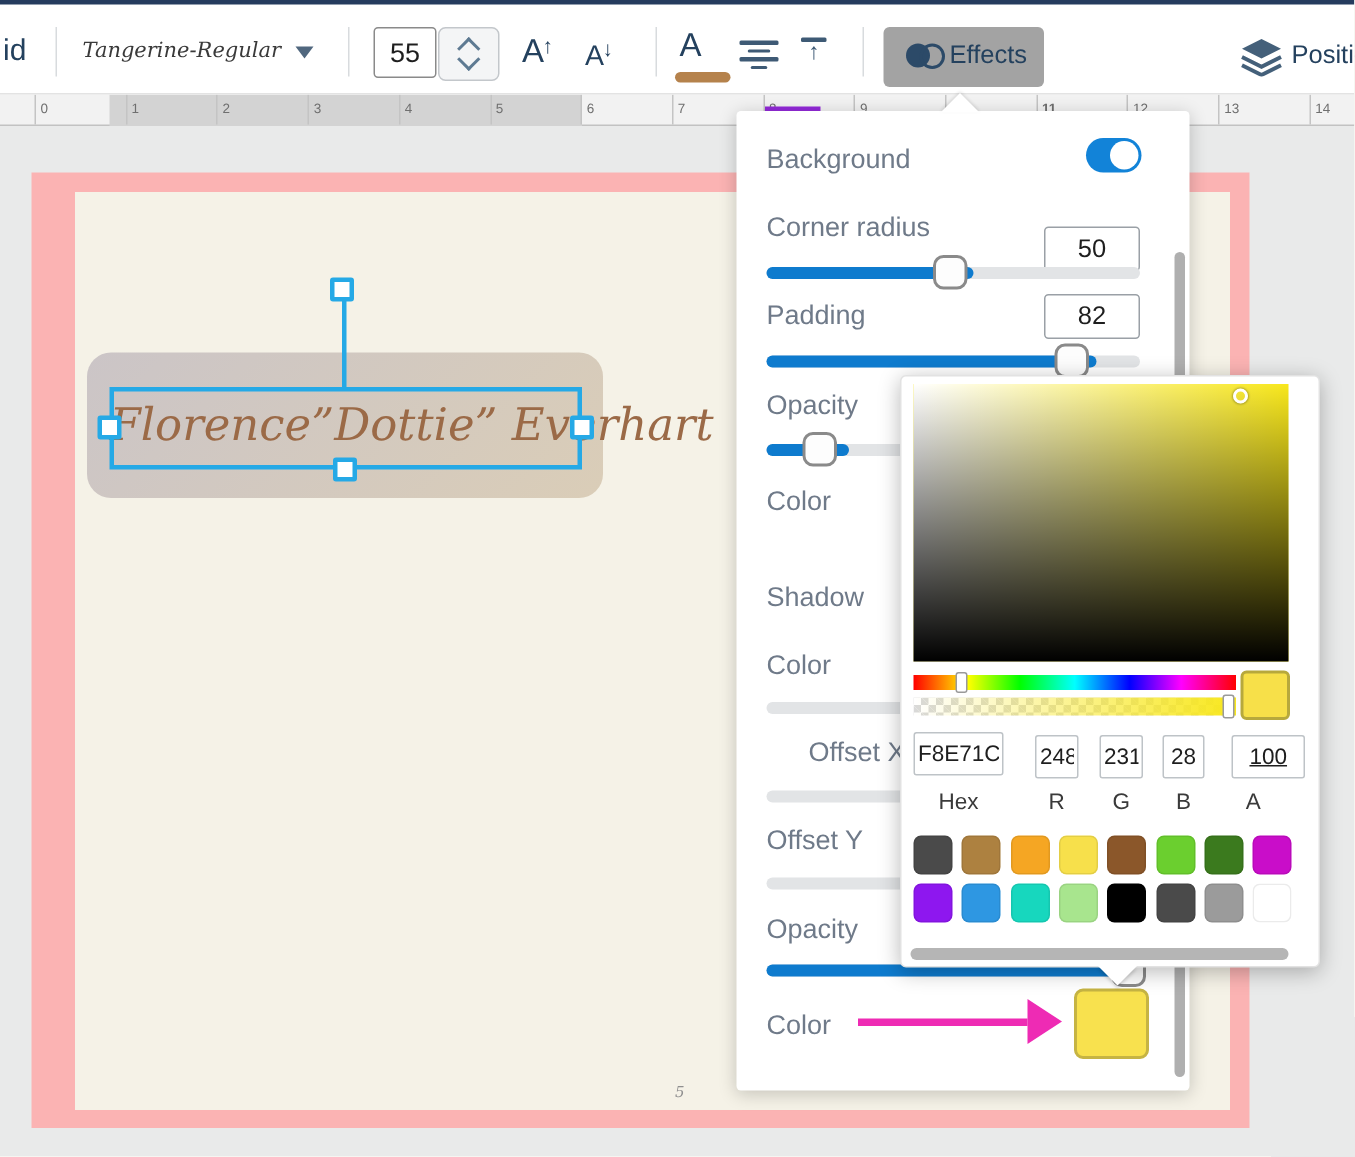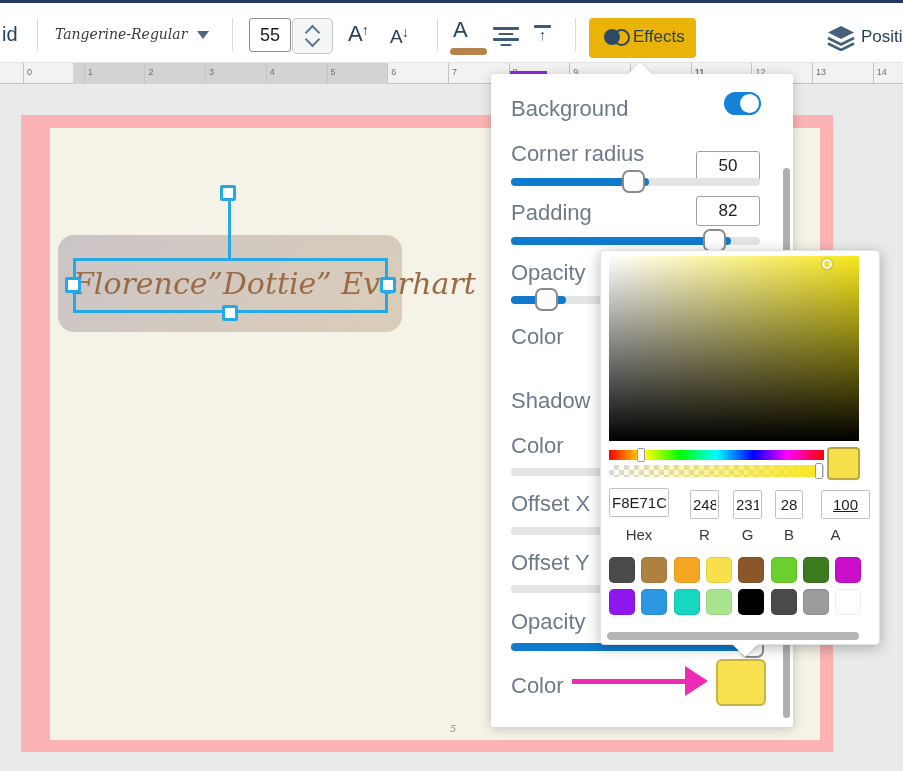--- a/index.html
+++ b/index.html
@@ -19,21 +19,21 @@
   .chev.dn{top:15px;transform:rotate(225deg);}
   .a-btn{position:absolute;top:18px;font-size:22px;color:#24415E;cursor:pointer;}
   .a-btn .arrow{font-size:14px;vertical-align:6px;margin-left:-1px;}
   .color-a{position:absolute;left:453px;top:14px;font-size:22px;color:#24415E;cursor:pointer;}
   .color-a-bar{position:absolute;left:450px;top:45px;width:37px;height:7px;border-radius:3.5px;background:#B5824C;}
   .align-icon{position:absolute;left:492px;top:24px;width:28px;height:20px;cursor:pointer;}
   .align-icon i{position:absolute;left:50%;transform:translateX(-50%);height:2.6px;background:#3E5A75;border-radius:1px;display:block;}
   .valign-icon{position:absolute;left:533px;top:22px;width:20px;height:24px;cursor:pointer;}
   .valign-icon .bar{position:absolute;left:1px;top:0;width:17px;height:2.6px;background:#3E5A75;border-radius:1px;}
   .valign-icon .up{position:absolute;left:0;top:1px;width:19px;text-align:center;font-size:15px;font-weight:bold;color:#3E5A75;}
-  .effects-btn{position:absolute;left:589px;top:15px;width:107px;height:40px;background:#eab308;border-radius:4px;cursor:pointer;}
+  .effects-btn{position:absolute;left:589px;top:15px;width:107px;height:40px;background:#a3a3a3;border-radius:4px;cursor:pointer;}
   .effects-btn .lbl{position:absolute;left:44px;top:9px;font-size:17px;color:#24415E;}
   .fx-ic{position:absolute;left:15px;top:10px;width:26px;height:20px;}
   .fx-ic .c1{position:absolute;left:0;top:1px;width:16px;height:16px;border-radius:50%;background:#2C4A68;}
   .fx-ic .c2{position:absolute;left:9px;top:1px;width:13px;height:13px;border-radius:50%;border:2px solid #2C4A68;background:transparent;}
   .pos-btn{position:absolute;left:826px;top:22px;width:80px;height:28px;cursor:pointer;}
   .pos-btn .lbl{position:absolute;left:35px;top:2px;font-size:17px;color:#24415E;white-space:nowrap;}
 
   
   .ruler{position:absolute;left:0;top:63px;width:903px;height:21px;background:#F2F2F2;border-bottom:1px solid #C2C2C2;box-sizing:border-box;z-index:20;}
   .ruler-hl{position:absolute;left:73px;top:0;width:315px;height:21px;background:#D3D3D3;}
@@ -49,21 +49,21 @@
   
   .text-bg{position:absolute;left:58px;top:235px;width:344px;height:97px;border-radius:16px;background:linear-gradient(135deg, rgba(152,142,160,0.45), rgba(178,150,112,0.40));z-index:2;}
   .sel-rect{position:absolute;left:73px;top:258px;width:315px;height:55px;border:3px solid #25A9E6;box-sizing:border-box;z-index:3;}
   .script-text{position:absolute;left:73px;top:254px;width:315px;height:60px;line-height:60px;text-align:center;font-family:"DejaVu Serif",serif;font-style:italic;font-size:30px;color:#9B6A47;white-space:nowrap;z-index:3;}
   .handle{position:absolute;width:16px;height:16px;background:#fff;border:3px solid #25A9E6;border-radius:2px;box-sizing:border-box;z-index:4;cursor:pointer;}
   .rot-stem{position:absolute;left:228px;top:200px;width:3px;height:58px;background:#25A9E6;z-index:3;}
 
   
   .panel{position:absolute;left:491px;top:74px;width:302px;height:653px;background:#fff;border-radius:3px;box-shadow:0 2px 12px rgba(0,0,0,0.20);z-index:40;}
   .panel-caret{position:absolute;left:627px;top:62px;width:0;height:0;border-left:13px solid transparent;border-right:13px solid transparent;border-bottom:13px solid #fff;z-index:41;filter:drop-shadow(0 -1px 1px rgba(0,0,0,0.12));}
-  .plabel{position:absolute;left:20px;font-size:22px;color:#6F7A89;}
+  .plabel{position:absolute;left:20px;font-size:18px;color:#6F7A89;}
   .pinput{position:absolute;width:64px;height:30px;border:1px solid #9AA0A6;border-radius:3px;text-align:center;font-size:17px;color:#1E1E1E;box-sizing:border-box;background:#fff;font-family:"Liberation Sans",sans-serif;}
   .toggle{position:absolute;left:233px;top:18px;width:37px;height:23px;border-radius:12px;background:#1283D8;cursor:pointer;}
   .toggle::after{content:"";position:absolute;right:2px;top:2px;width:19px;height:19px;border-radius:50%;background:#fff;}
   .track{position:absolute;left:20px;width:249px;height:8px;border-radius:4px;background:#E2E4E6;}
   .fill{position:absolute;left:0;top:0;height:8px;border-radius:4px;background:#0E7BCE;}
   .shandle{position:absolute;width:23px;height:23px;background:#FDFDFD;border:2px solid #8A8A8A;border-radius:7px;box-sizing:border-box;cursor:pointer;z-index:2;}
   .panel-scrollbar{position:absolute;left:292px;top:94px;width:7px;height:550px;background:#AFAFAF;border-radius:4px;cursor:pointer;}
   .pink-arrow-line{position:absolute;left:81px;top:605px;width:113px;height:5px;background:#EE2BB4;}
   .pink-arrow-head{position:absolute;left:194px;top:592px;width:0;height:0;border-top:15px solid transparent;border-bottom:15px solid transparent;border-left:23px solid #EE2BB4;}
   .shadow-swatch{position:absolute;left:225px;top:585px;width:50px;height:47px;border-radius:6px;background:#F8E14E;border:2px solid #C6B443;box-sizing:border-box;cursor:pointer;}
@@ -213,21 +213,21 @@
       </div>
     <div class="shandle" style="left:44px;top:214px;"></div>
 
     <div class="plabel" style="top:250px;">Color</div>
 
     <div class="plabel" style="top:314px;">Shadow</div>
 
     <div class="plabel" style="top:359px;">Color</div>
     <div class="track" style="top:394px;"></div>
 
-    <div class="plabel" style="top:417px;">Offset X</div>
+    <div class="plabel" style="top:417px;margin-left:28px;">Offset X</div>
     <div class="track" style="top:453px;"></div>
 
     <div class="plabel" style="top:476px;">Offset Y</div>
     <div class="track" style="top:511px;"></div>
 
     <div class="plabel" style="top:535px;">Opacity</div>
     <div class="track" style="top:569px;">
         <div class="fill" style="width:240px;"></div>
       </div>
     <div class="shandle" style="left:250px;top:561px;"></div>

